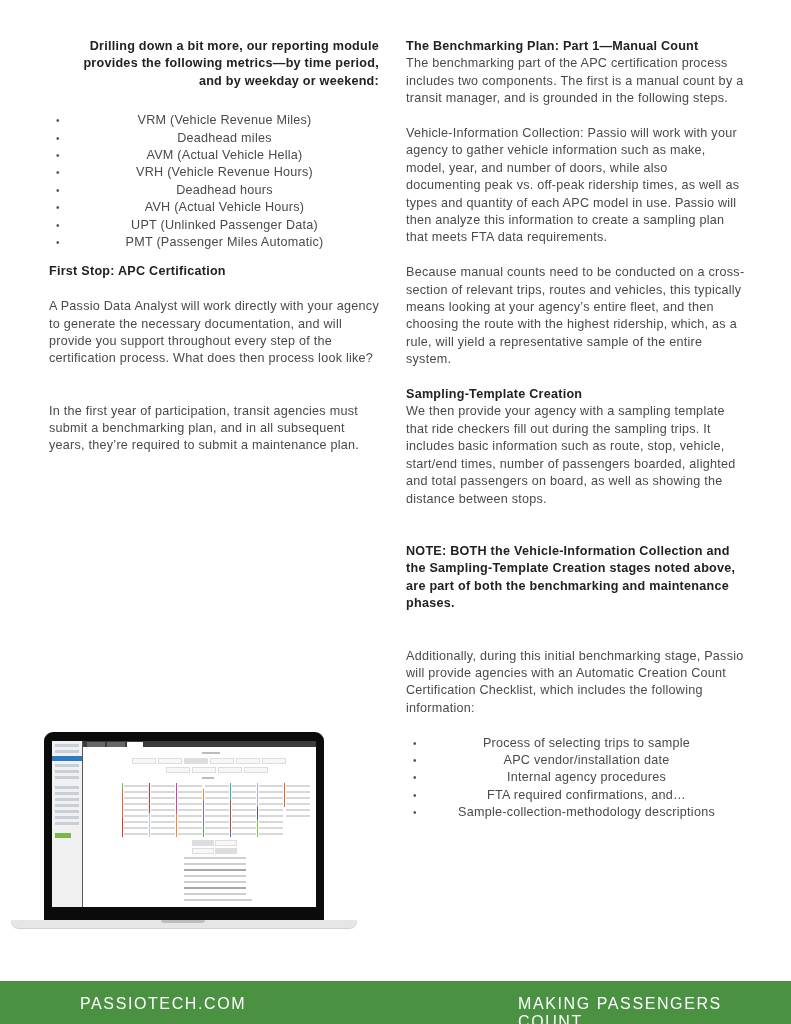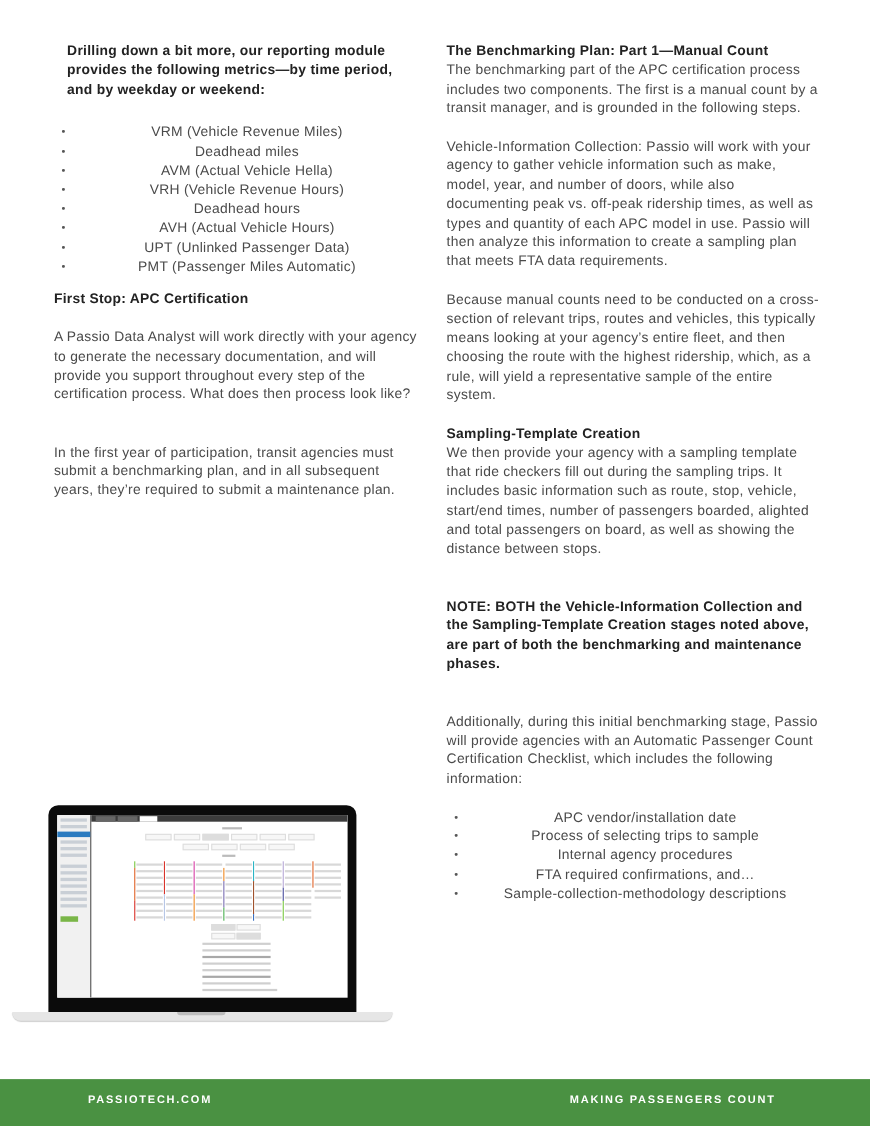--- a/index.html
+++ b/index.html
@@ -1,21 +1,21 @@
 <!DOCTYPE html>
 <html><head>
 <meta charset="utf-8">
 <style>
   html, body { margin:0; padding:0; }
   body { width:791px; height:1024px; background:#ffffff; position:relative; overflow:hidden;
          font-family:"Liberation Sans", sans-serif; color:#4a4a4a; }
   .col { position:absolute; font-size:12.6px; line-height:17.4px; letter-spacing:0.25px; }
   .left { left:49px; top:38px; width:330px; }
   .right { left:406px; top:38px; width:340px; }
-  .intro { font-weight:bold; color:#222; text-align:left; font-size:12.6px; line-height:17.4px; margin:0 0 22px 12px; }
+  .intro { font-weight:bold; color:#222; text-align:right; font-size:12.6px; line-height:17.4px; margin:0 0 22px 12px; }
   ul { margin:0; padding:0 0 0 21px; list-style:none; }
   ul li { position:relative;text-align:center; }
   ul li::before { content:"•"; position:absolute; left:-14px; color:#555; font-size:10px; }
   .h { font-weight:bold; color:#222; margin:0; }
   p { margin:0; }
   .gap { height:17.4px; }
   .note { font-weight:bold; color:#222; }
 
   
   .laptop { position:absolute; left:11px; top:732px; width:346px; height:198px; }
@@ -30,21 +30,21 @@
   .topbar { position:absolute; left:31px; top:0; right:0; height:6px; background:#3c3c3c; }
   .tabw { position:absolute; top:1px; height:5px; background:#666; }
   .tabw.on { background:#fff; }
   .cbtn { position:absolute; height:4px; border:1px solid #ddd; background:#f7f7f7; }
   .cbtn.on { background:#ddd; }
   .route { position:absolute; width:24px; height:2px; background:#d8d8d8; }
   .rbar { position:absolute; width:1px; }
   .stat { position:absolute; height:2px; background:#cfcfcf; }
 
   .footer { position:absolute; left:0; top:981px; width:791px; height:43px; background:#4a9142; }
-  .footer span { position:absolute; top:14px; color:#ffffff; font-weight:bold; font-size:10px; letter-spacing:1.6px; }
+  .footer span { position:absolute; top:14px; color:#ffffff; font-weight:normal; font-size:16px; letter-spacing:1.6px; }
   .f-left { left:80px; }
   .f-right { left:518px; }
 </style>
 </head>
 <body>
 
 <div class="col left">
   <p class="intro">Drilling down a bit more, our reporting module provides the following metrics—by time period, and by weekday or weekend:</p>
   <ul>
     <li>VRM (Vehicle Revenue Miles)</li>
@@ -71,25 +71,25 @@
   <div class="gap"></div>
   <p>Vehicle-Information Collection: Passio will work with your agency to gather vehicle information such as make, model, year, and number of doors, while also documenting peak vs. off-peak ridership times, as well as types and quantity of each APC model in use. Passio will then analyze this information to create a sampling plan that meets FTA data requirements.</p>
   <div class="gap"></div>
   <p>Because manual counts need to be conducted on a cross-section of relevant trips, routes and vehicles, this typically means looking at your agency’s entire fleet, and then choosing the route with the highest ridership, which, as a rule, will yield a representative sample of the entire system.</p>
   <div class="gap"></div>
   <p class="h">Sampling-Template Creation</p>
   <p>We then provide your agency with a sampling template that ride checkers fill out during the sampling trips. It includes basic information such as route, stop, vehicle, start/end times, number of passengers boarded, alighted and total passengers on board, as well as showing the distance between stops.</p>
   <div class="gap" style="height:35px"></div>
   <p class="note">NOTE: BOTH the Vehicle-Information Collection and the Sampling-Template Creation stages noted above, are part of both the benchmarking and maintenance phases.</p>
   <div class="gap" style="height:35px"></div>
-  <p>Additionally, during this initial benchmarking stage, Passio will provide agencies with an Automatic Passenger Count Certification Checklist, which includes the following information:</p>
+  <p>Additionally, during this initial benchmarking stage, Passio will provide agencies with an Automatic Creation Count Certification Checklist, which includes the following information:</p>
   <div class="gap"></div>
   <ul>
+    <li>Process of selecting trips to sample</li>
     <li>APC vendor/installation date</li>
-    <li>Process of selecting trips to sample</li>
     <li>Internal agency procedures</li>
     <li>FTA required confirmations, and…</li>
     <li>Sample-collection-methodology descriptions</li>
   </ul>
 </div>
 
 <div class="laptop">
   <div class="bezel">
     <div class="screen">
       <div class="sb">

